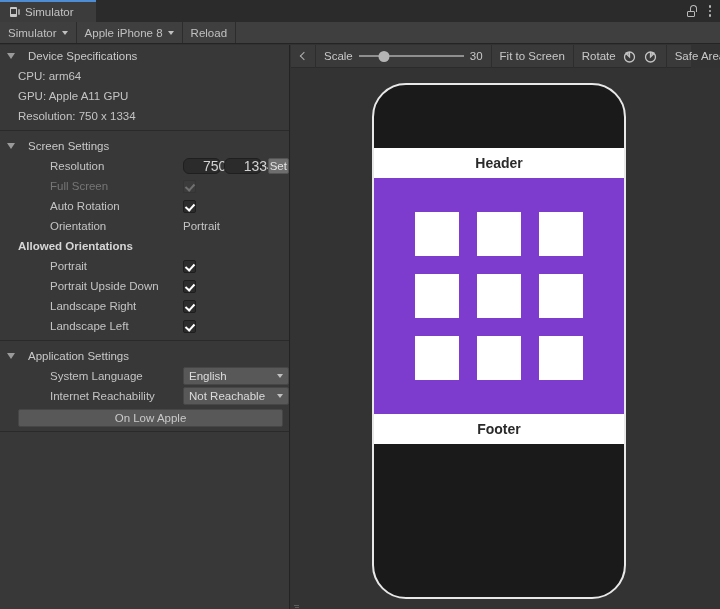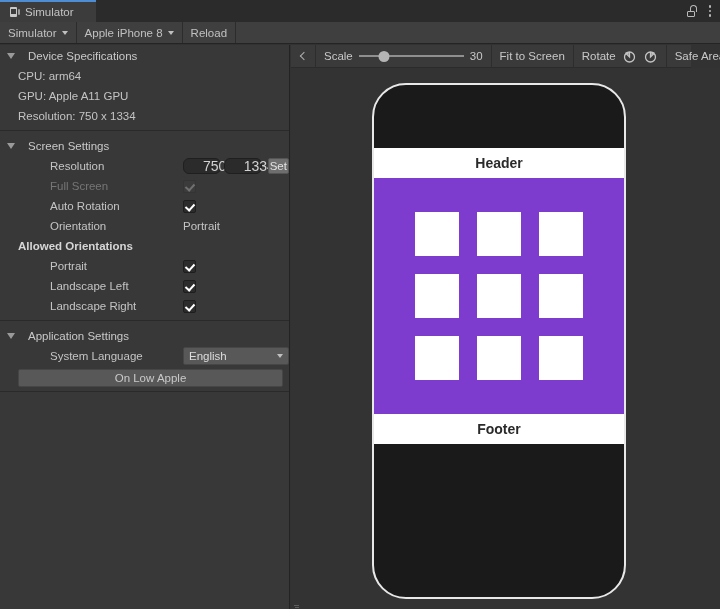--- a/index.html
+++ b/index.html
@@ -307,43 +307,54 @@
 
     <div class="row">
       <span class="bold">Allowed Orientations</span>
     </div>
 
     <div class="row">
       <span class="row-label w">Portrait</span>
       <span class="cbox checked"></span>
     </div>
     <div class="row">
+      <span class="row-label w">Portrait Upside Down</span>
+      <span class="cbox checked"></span>
+    </div>
+    <div class="row">
+      <span class="row-label w">Landscape Right</span>
+      <span class="cbox checked"></span>
+    </div>
+    <div class="row">
       <span class="row-label w">Landscape Left</span>
-      <span class="cbox checked"></span>
-    </div>
-    <div class="row">
-      <span class="row-label w">Landscape Right</span>
       <span class="cbox checked"></span>
     </div>
 
     <div class="sep"></div>
 
     <div class="section-head">
       <span class="tri"></span>
       <span>Application Settings</span>
     </div>
 
     <div class="row">
       <span class="row-label w">System Language</span>
       <span class="dropdown">
         <span class="dd-text">English</span>
         <span class="caret"></span>
       </span>
     </div>
 
+    <div class="row">
+      <span class="row-label w">Internet Reachability</span>
+      <span class="dropdown">
+        <span class="dd-text">Not Reachable</span>
+        <span class="caret"></span>
+      </span>
+    </div>
 
     <div class="wide-btn">On Low Apple</div>
 
     <div class="sep"></div>
   </div>
 
   <div class="view-toolbar">
     <div class="vt-item">
       <span class="chev-left"></span>
     </div>

